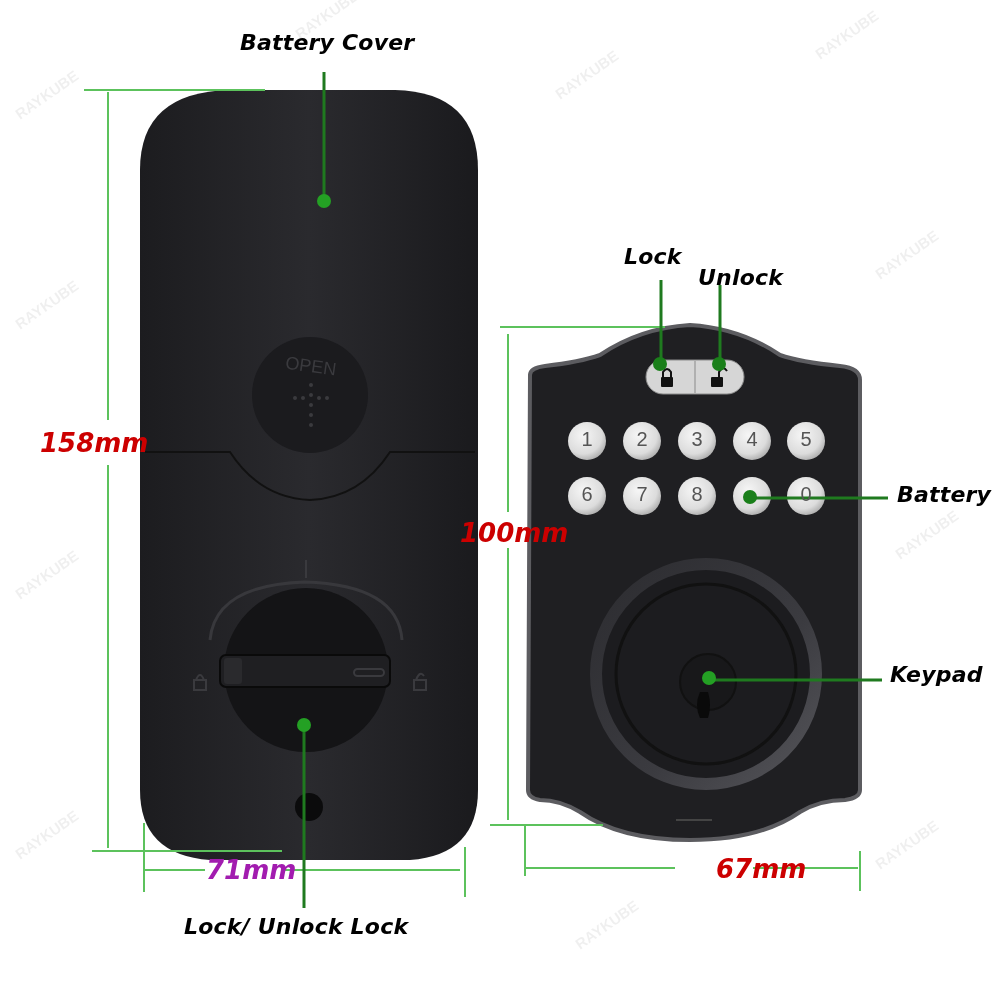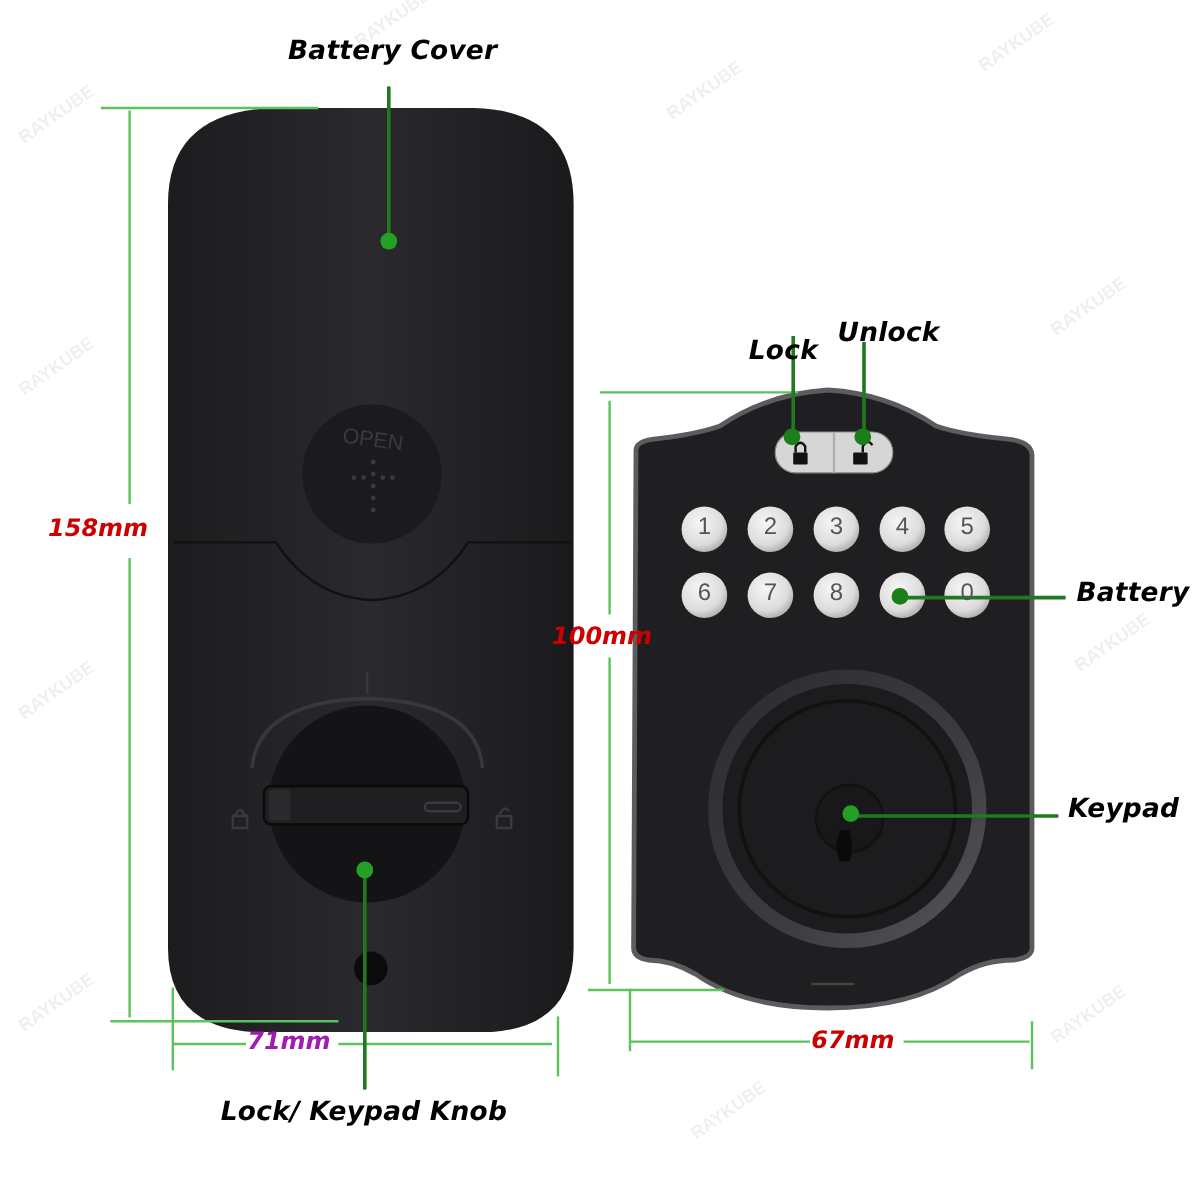--- a/index.html
+++ b/index.html
@@ -4,21 +4,21 @@
 <style>
   html, body { margin:0; padding:0; background:#ffffff; }
   body { width:1000px; height:1000px; position:relative; overflow:hidden; font-family:"DejaVu Sans", sans-serif; }
   .canvas { position:absolute; left:0; top:0; width:1000px; height:1000px; }
   .label {
     position:absolute; font-family:"DejaVu Sans", sans-serif; font-style:italic; font-weight:bold;
     color:#000; font-size:22px; white-space:nowrap; letter-spacing:0.2px;
   }
   .dim {
     position:absolute; font-family:"DejaVu Sans", sans-serif; font-style:italic; font-weight:bold;
-    font-size:20px; white-space:nowrap; background:transparent;
+    font-size:26px; white-space:nowrap; background:transparent;
   }
   .watermark {
     font-family:"Liberation Sans", sans-serif; font-size:15px; fill:#000; opacity:0.06; font-weight:bold;
   }
 </style>
 </head>
 <body>
 
 <div class="canvas">
 
@@ -186,24 +186,24 @@
     <span style="position:absolute;left:733px;top:428px;width:38px;text-align:center;font-family:'Liberation Sans',sans-serif;font-size:20px;color:#555;">4</span>
     <span style="position:absolute;left:787px;top:428px;width:38px;text-align:center;font-family:'Liberation Sans',sans-serif;font-size:20px;color:#555;">5</span>
     <span style="position:absolute;left:568px;top:483px;width:38px;text-align:center;font-family:'Liberation Sans',sans-serif;font-size:20px;color:#555;">6</span>
     <span style="position:absolute;left:623px;top:483px;width:38px;text-align:center;font-family:'Liberation Sans',sans-serif;font-size:20px;color:#555;">7</span>
     <span style="position:absolute;left:678px;top:483px;width:38px;text-align:center;font-family:'Liberation Sans',sans-serif;font-size:20px;color:#555;">8</span>
     <span style="position:absolute;left:733px;top:483px;width:38px;text-align:center;font-family:'Liberation Sans',sans-serif;font-size:20px;color:#555;opacity:0;">9</span>
     <span style="position:absolute;left:787px;top:483px;width:38px;text-align:center;font-family:'Liberation Sans',sans-serif;font-size:20px;color:#555;">0</span>
   </div>
 
   <div class="label" style="left:240px;top:30px;">Battery Cover</div>
-  <div class="label" style="left:624px;top:244px;margin-top:36px;">Lock</div>
+  <div class="label" style="left:624px;top:244px;">Lock</div>
   <div class="label" style="left:698px;top:241px;margin-top:24px;">Unlock</div>
   <div class="label" style="left:897px;top:482px;">Battery</div>
   <div class="label" style="left:890px;top:662px;">Keypad</div>
-  <div class="label" style="left:184px;top:914px;">Lock/ Keypad Knob</div>
+  <div class="label" style="left:184px;top:914px;">Lock/ Unlock Lock</div>
 
   <div class="dim" style="left:40px;top:428px;color:#cc0000;">158mm</div>
   <div class="dim" style="left:206px;top:855px;color:#a21caf;">71mm</div>
   <div class="dim" style="left:460px;top:518px;color:#cc0000;">100mm</div>
-  <div class="dim" style="left:676px;top:854px;color:#cc0000;">67mm</div>
+  <div class="dim" style="left:716px;top:854px;color:#cc0000;">67mm</div>
 
 </div>
 
 </body></html>

